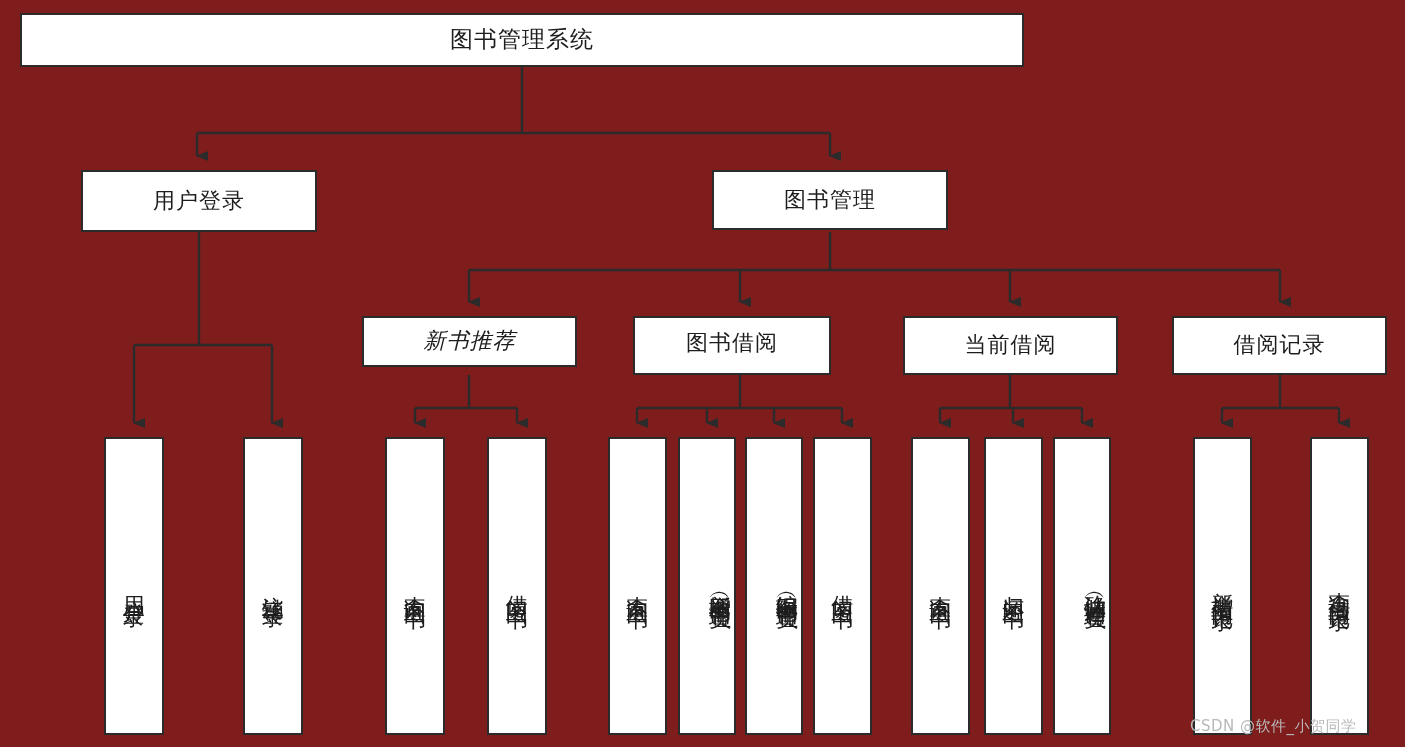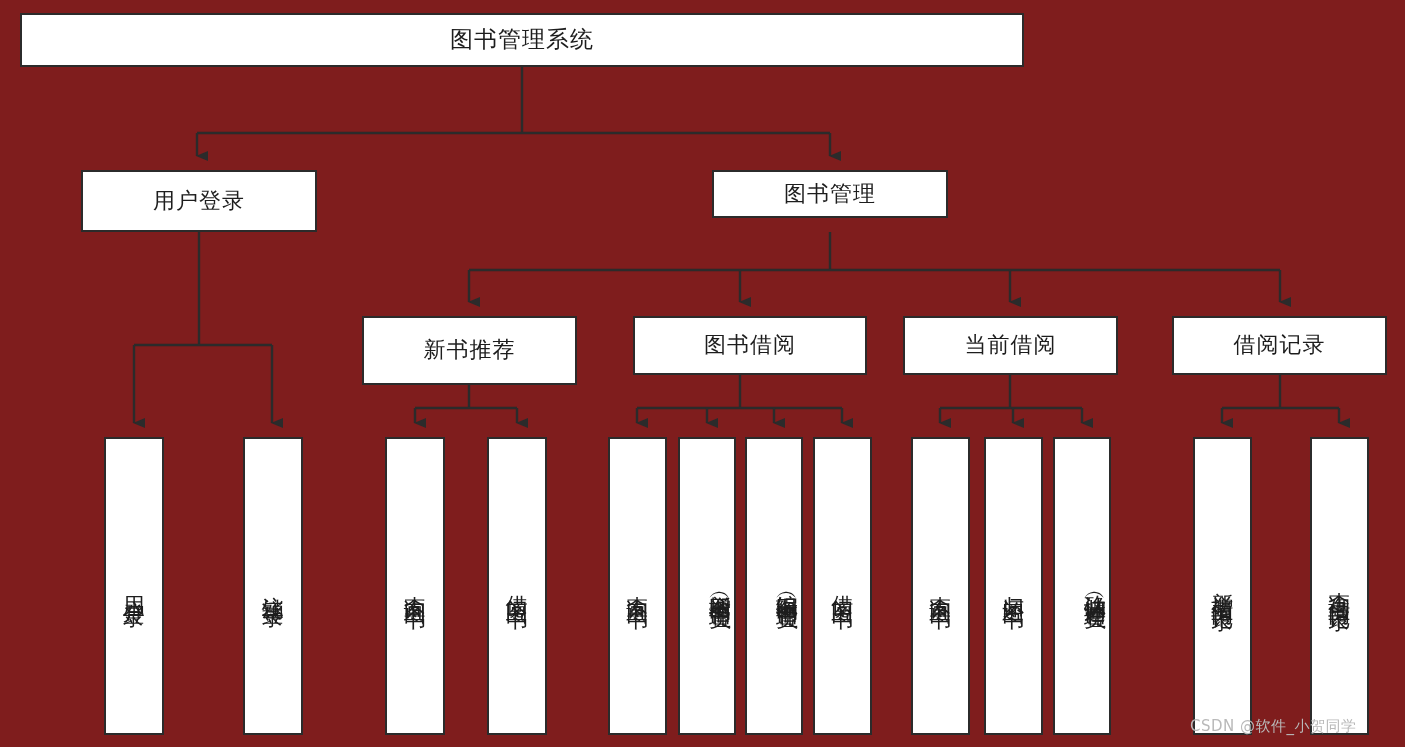--- a/index.html
+++ b/index.html
@@ -131,28 +131,28 @@
     </g>
   </svg>
 
   <div class="node horiz root" style="left:20px; top:13px; width:1004px; height:54px;">
     <span>图书管理系统</span>
   </div>
 
   <div class="node horiz" style="left:81px; top:170px; width:236px; height:62px;">
     <span>用户登录</span>
   </div>
-  <div class="node horiz" style="left:712px; top:170px; width:236px; height:48px;">
+  <div class="node horiz" style="left:712px; top:170px; width:236px; height:60px;">
     <span>图书管理</span>
   </div>
 
-  <div class="node horiz" style="left:362px; top:316px; width:215px; height:69px;">
+  <div class="node horiz" style="left:362px; top:316px; width:215px; height:51px;font-style:italic;">
     <span>新书推荐</span>
   </div>
-  <div class="node horiz" style="left:633px; top:316px; width:234px; height:59px;">
+  <div class="node horiz" style="left:633px; top:316px; width:198px; height:59px;font-family:Liberation Mono, monospace;">
     <span>图书借阅</span>
   </div>
   <div class="node horiz" style="left:903px; top:316px; width:215px; height:59px;">
     <span>当前借阅</span>
   </div>
   <div class="node horiz" style="left:1172px; top:316px; width:215px; height:59px;">
     <span>借阅记录</span>
   </div>
 
   <div class="node vert centered" style="left:104px; top:437px; width:60px; height:298px;">

